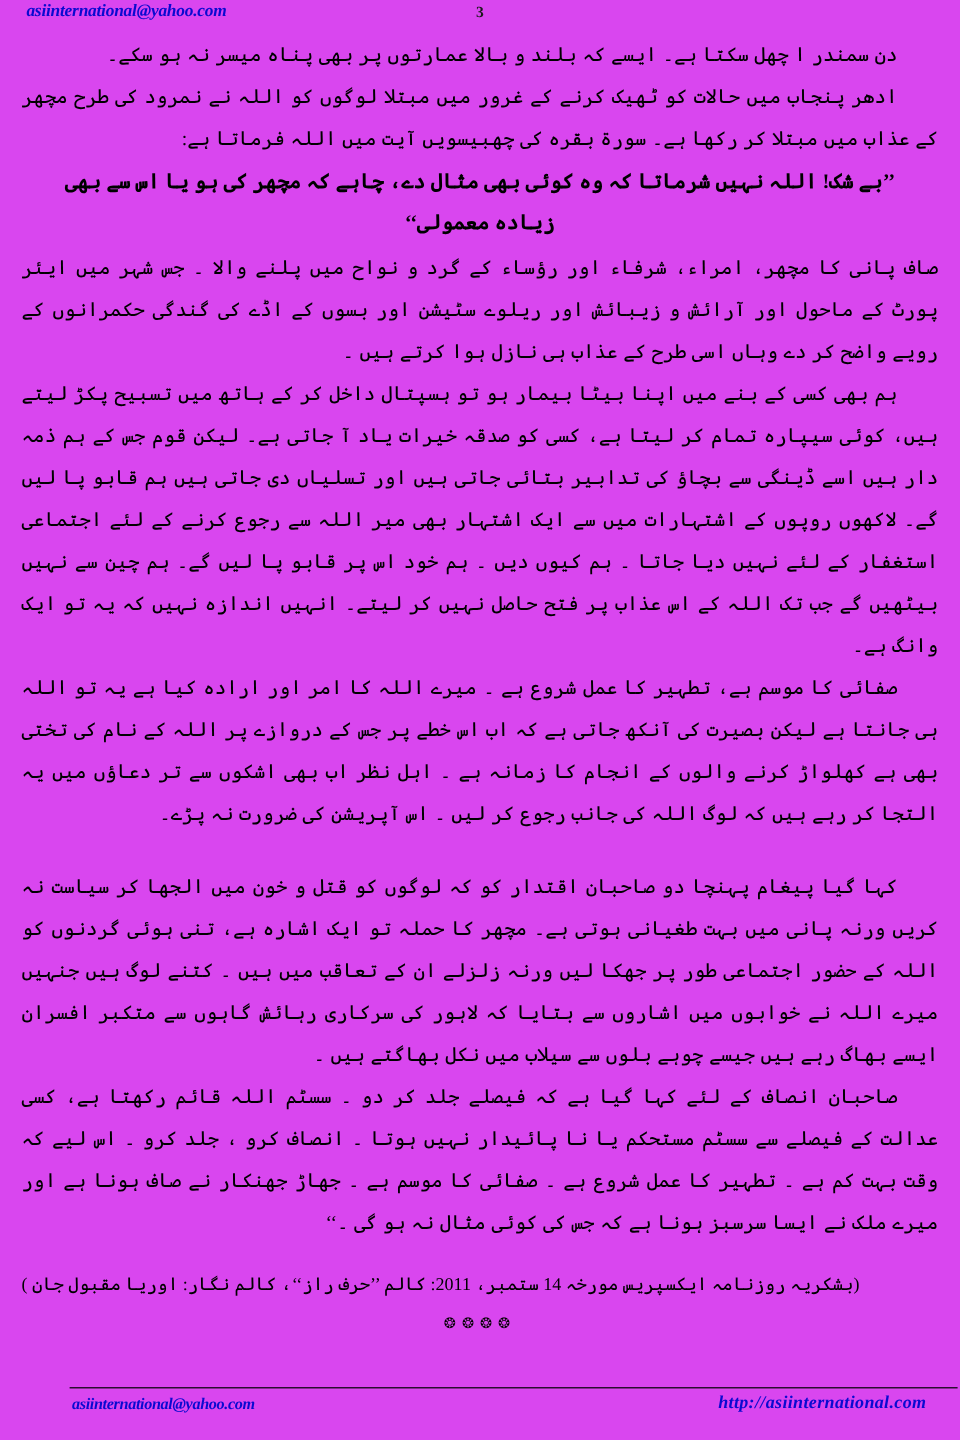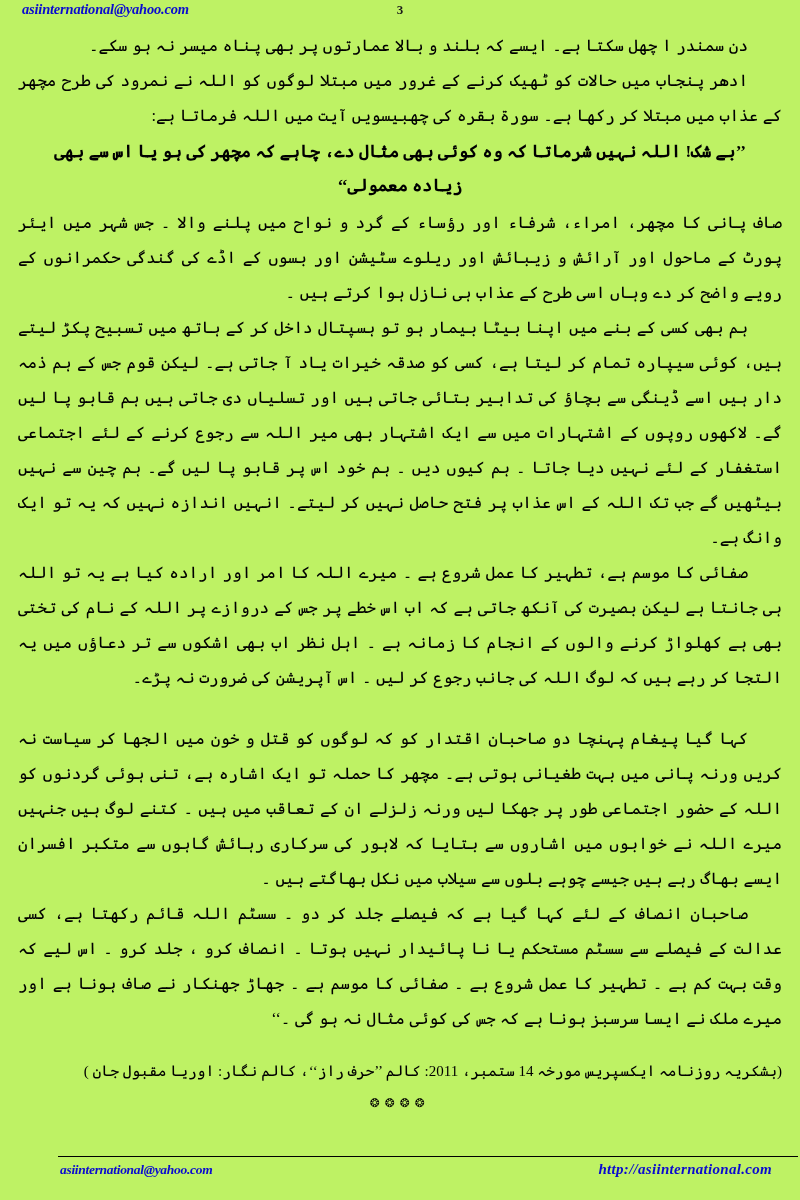--- a/index.html
+++ b/index.html
@@ -15,21 +15,21 @@
     overflow: hidden;
     font-family: "DejaVu Sans", sans-serif;
     color: #000000;
   }
 
   .page {
     position: absolute;
     inset: 0;
     width: 800px;
     height: 1200px;
-    background: #bef264;
+    background: #d946ef;
   }
 
   
   .header {
     position: absolute;
     top: 0;
     left: 0;
     width: 800px;
     height: 26px;
     direction: ltr;
@@ -100,21 +100,21 @@
     padding: 0 10px;
   }
 
   
   .citation {
     position: absolute;
     left: 18px;
     width: 764px;
     top: 1058px;
     direction: rtl;
-    text-align: right;
+    text-align: left;
     font-family: "Liberation Serif", "DejaVu Serif", serif;
     font-size: 15px;
     line-height: 26px;
     color: #000000;
   }
 
   
   .ornaments {
     position: absolute;
     left: 0;

